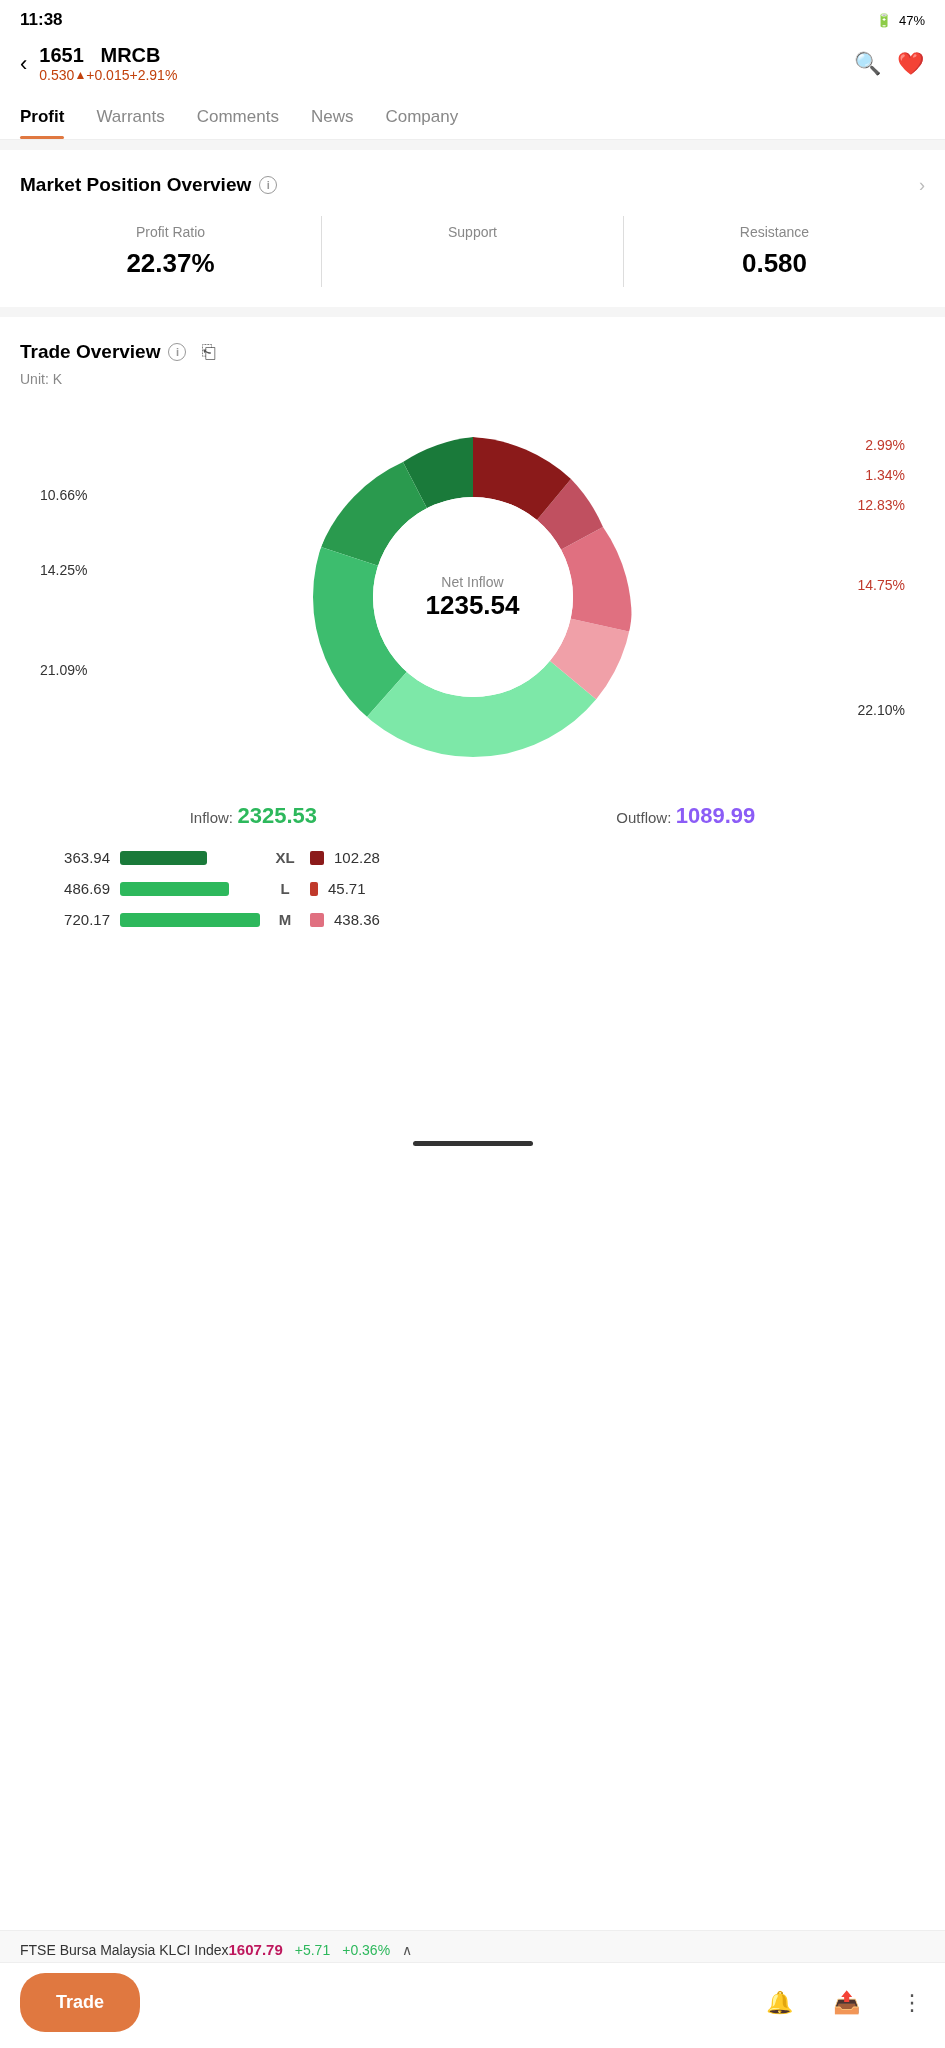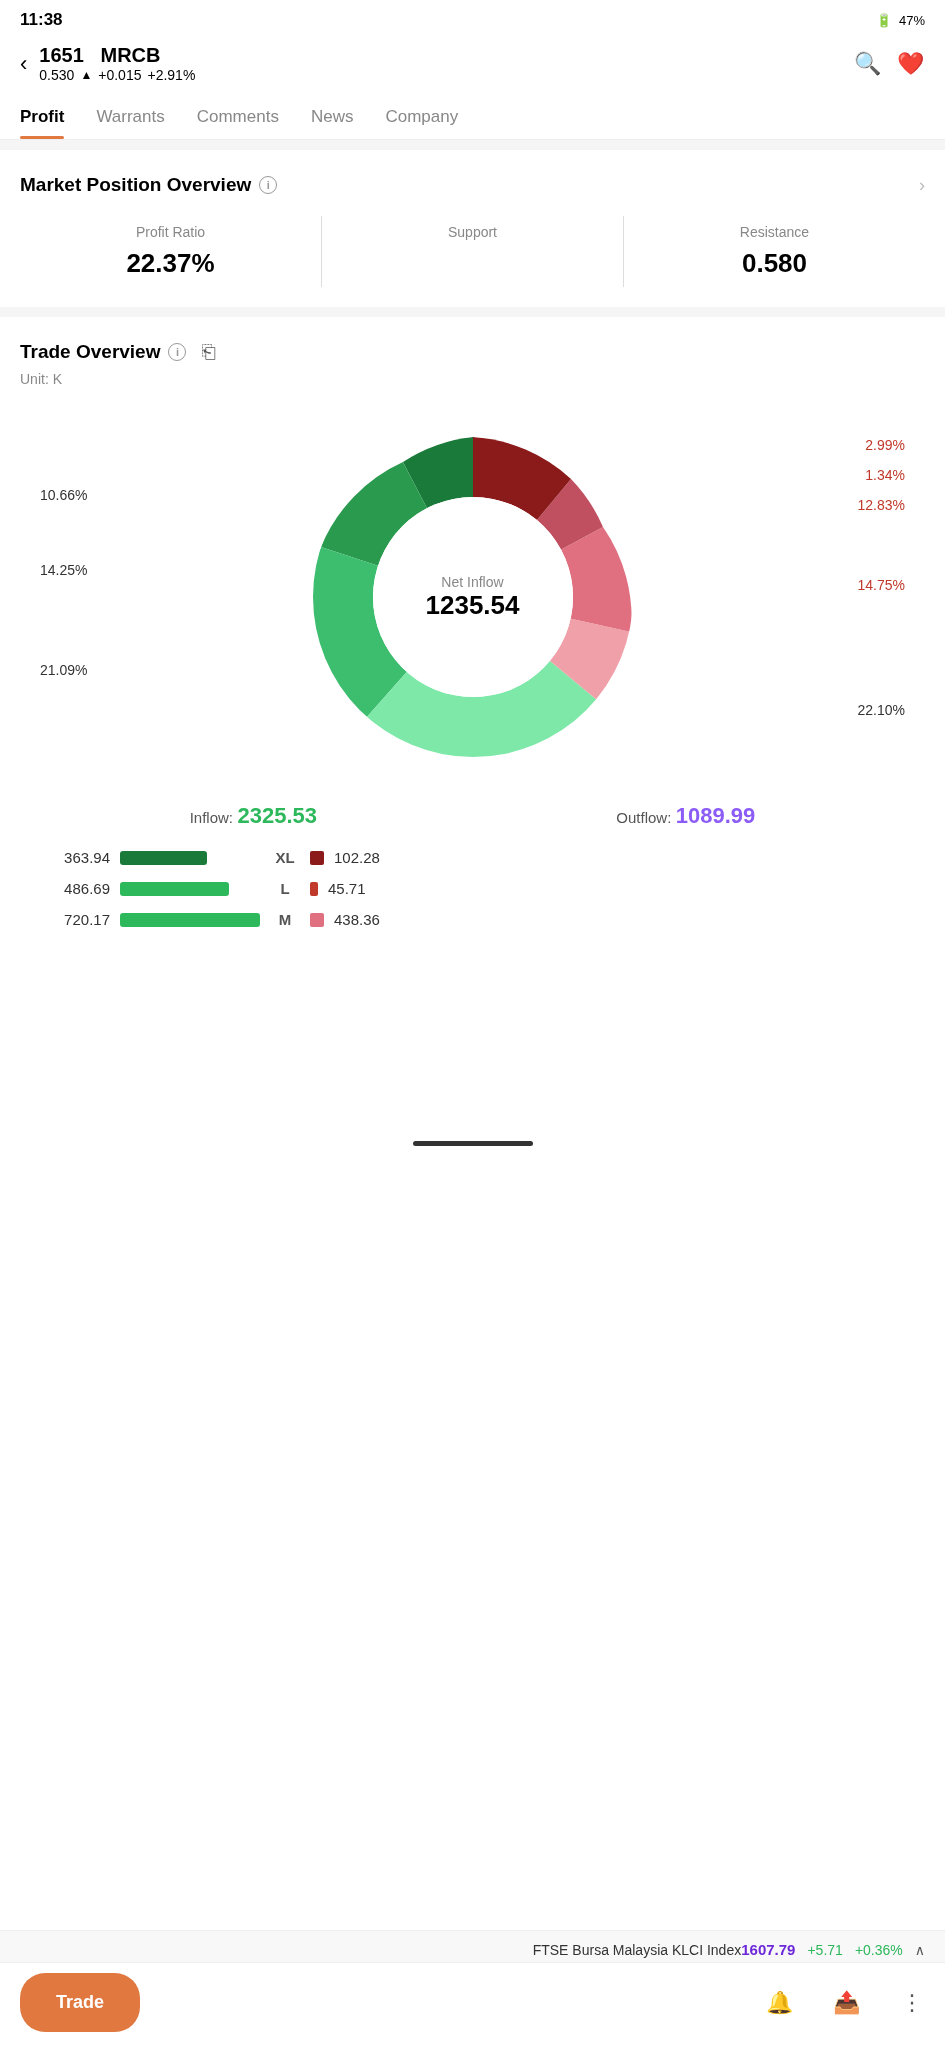--- a/index.html
+++ b/index.html
@@ -53,23 +53,23 @@
     }
     .stock-info {}
     .stock-title {
       font-size: 20px;
       font-weight: 700;
       color: #000;
     }
     .stock-price-row {
       display: flex;
       align-items: center;
-      gap: 6px;
+      gap: 0;
       font-size: 14px;
-      color: #000000;
+      color: #c2410c;
       font-weight: 500;
     }
     .price-arrow { font-size: 12px; }
     .header-right {
       display: flex;
       align-items: center;
       gap: 16px;
     }
     .search-icon-btn, .fav-icon-btn {
       cursor: pointer;
@@ -287,35 +287,35 @@
     
     .bottom-index {
       position: fixed;
       bottom: 80px;
       left: 0;
       right: 0;
       background: #f8f8f8;
       padding: 10px 20px;
       display: flex;
       align-items: center;
-      justify-content: flex-end;
+      justify-content: flex-start;
       border-top: 1px solid #eee;
       font-size: 14px;
       max-width: 945px;
     }
     .index-name {
       color: #333;
       font-weight: 500;
     }
     .index-values {
       display: flex;
       align-items: center;
       gap: 12px;
     }
-    .index-price { color: #6d28d9; font-weight: 600; font-size: 15px; }
+    .index-price { color: #be185d; font-weight: 600; font-size: 15px; }
     .index-change { color: #2db85c; font-size: 14px; }
     .index-pct { color: #2db85c; font-size: 14px; }
     .index-chevron { color: #555; font-size: 14px; }
 
     
     .bottom-nav {
       position: fixed;
       bottom: 0;
       left: 0;
       right: 0;

